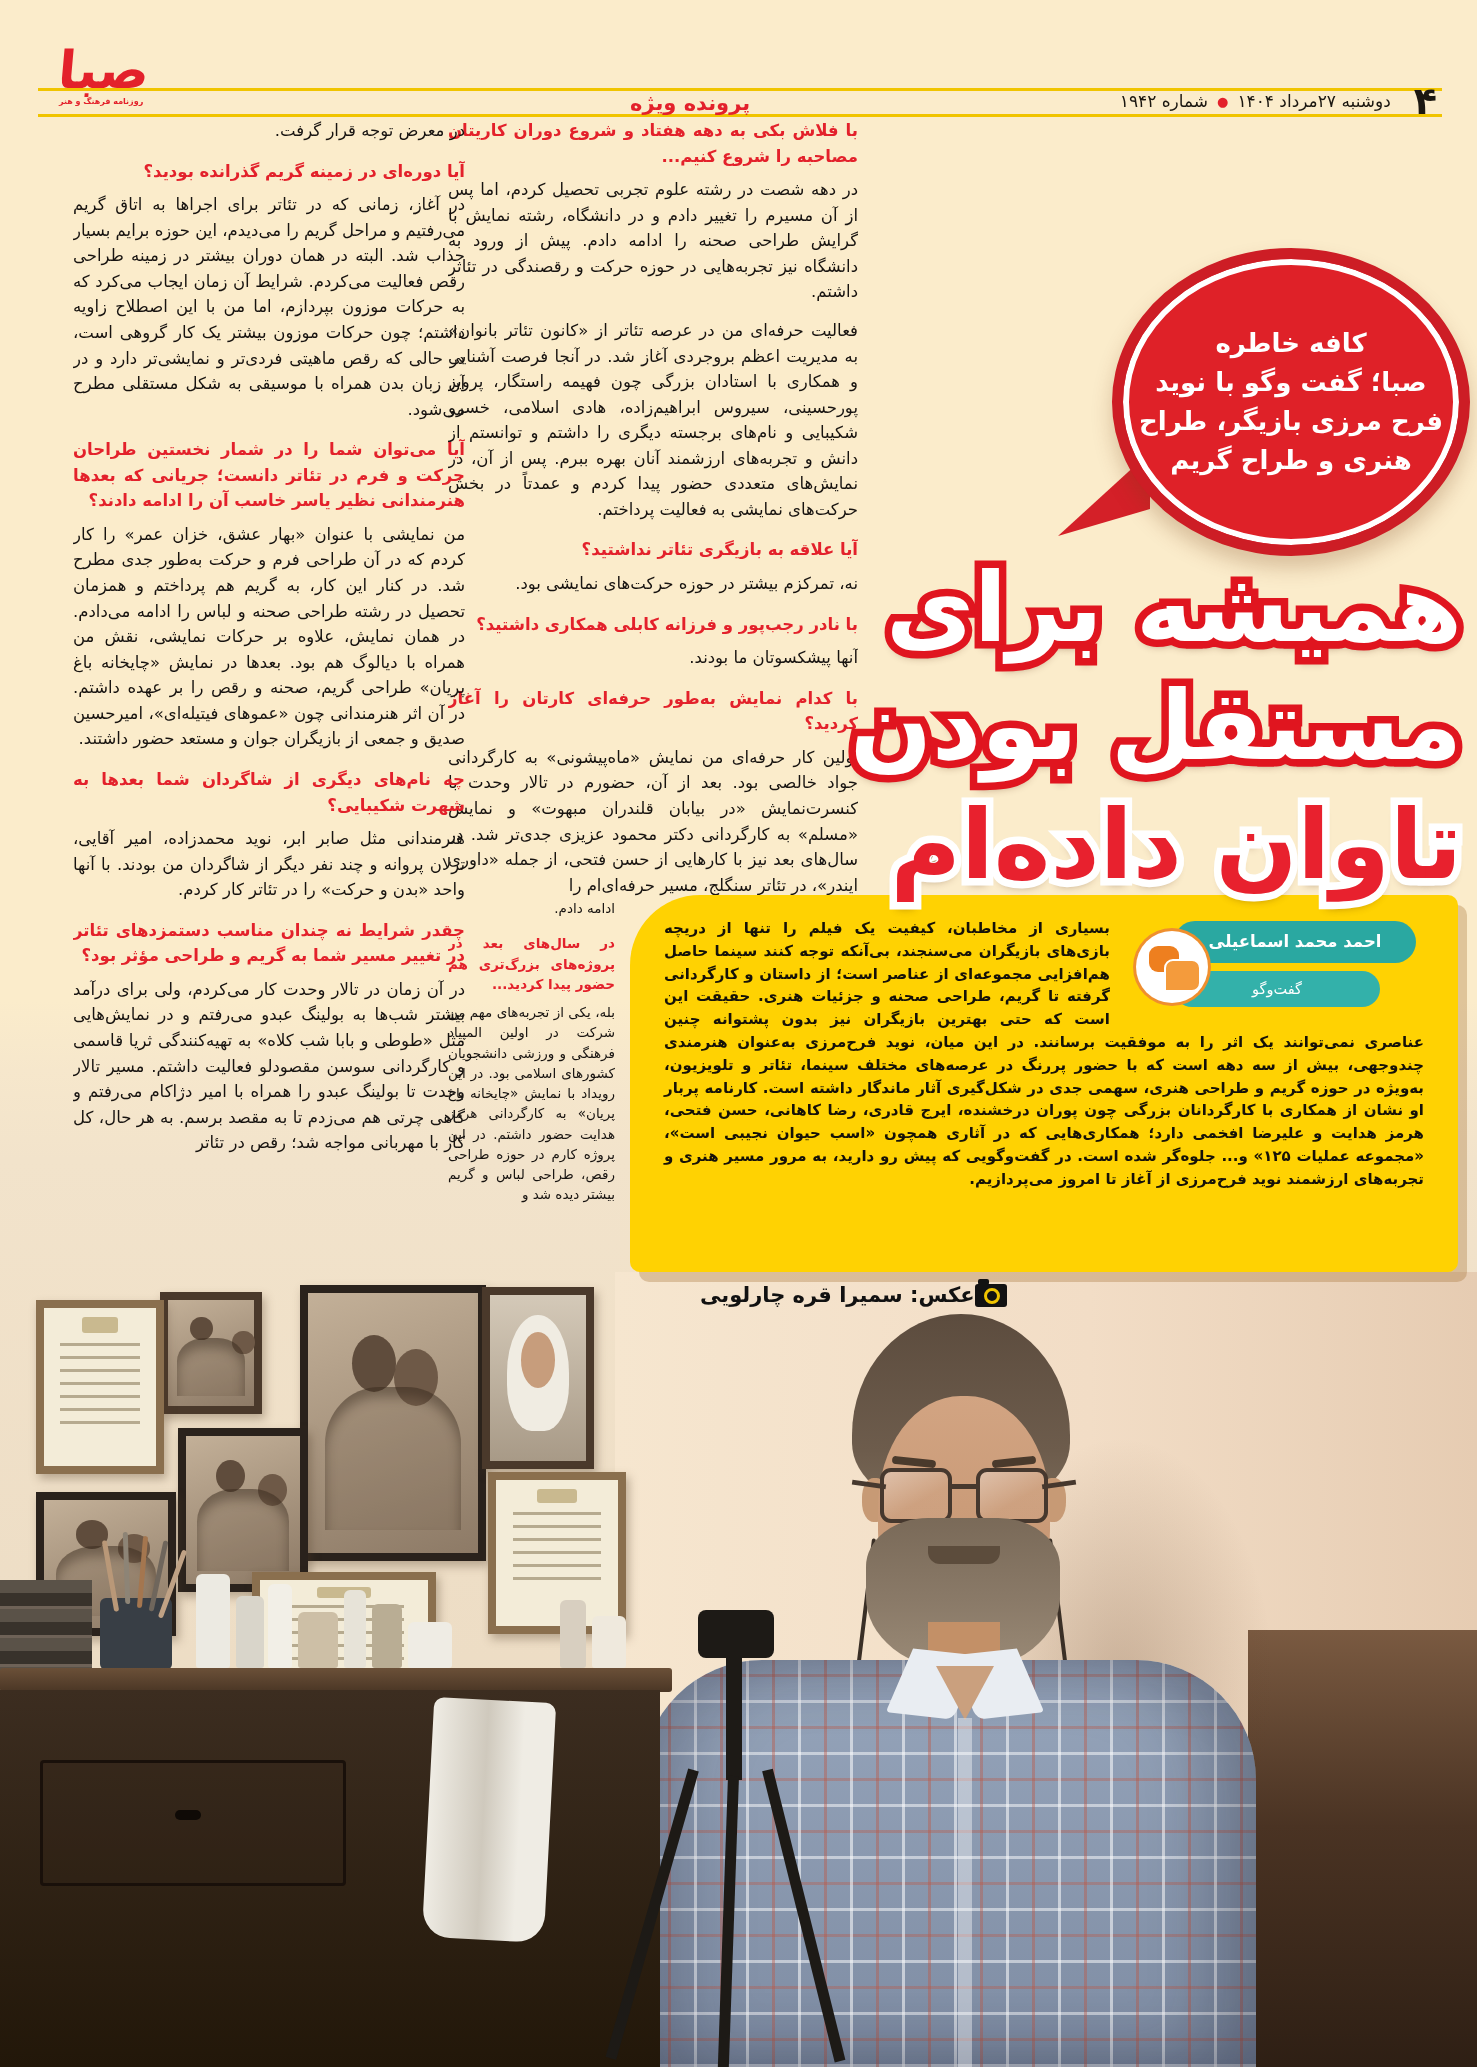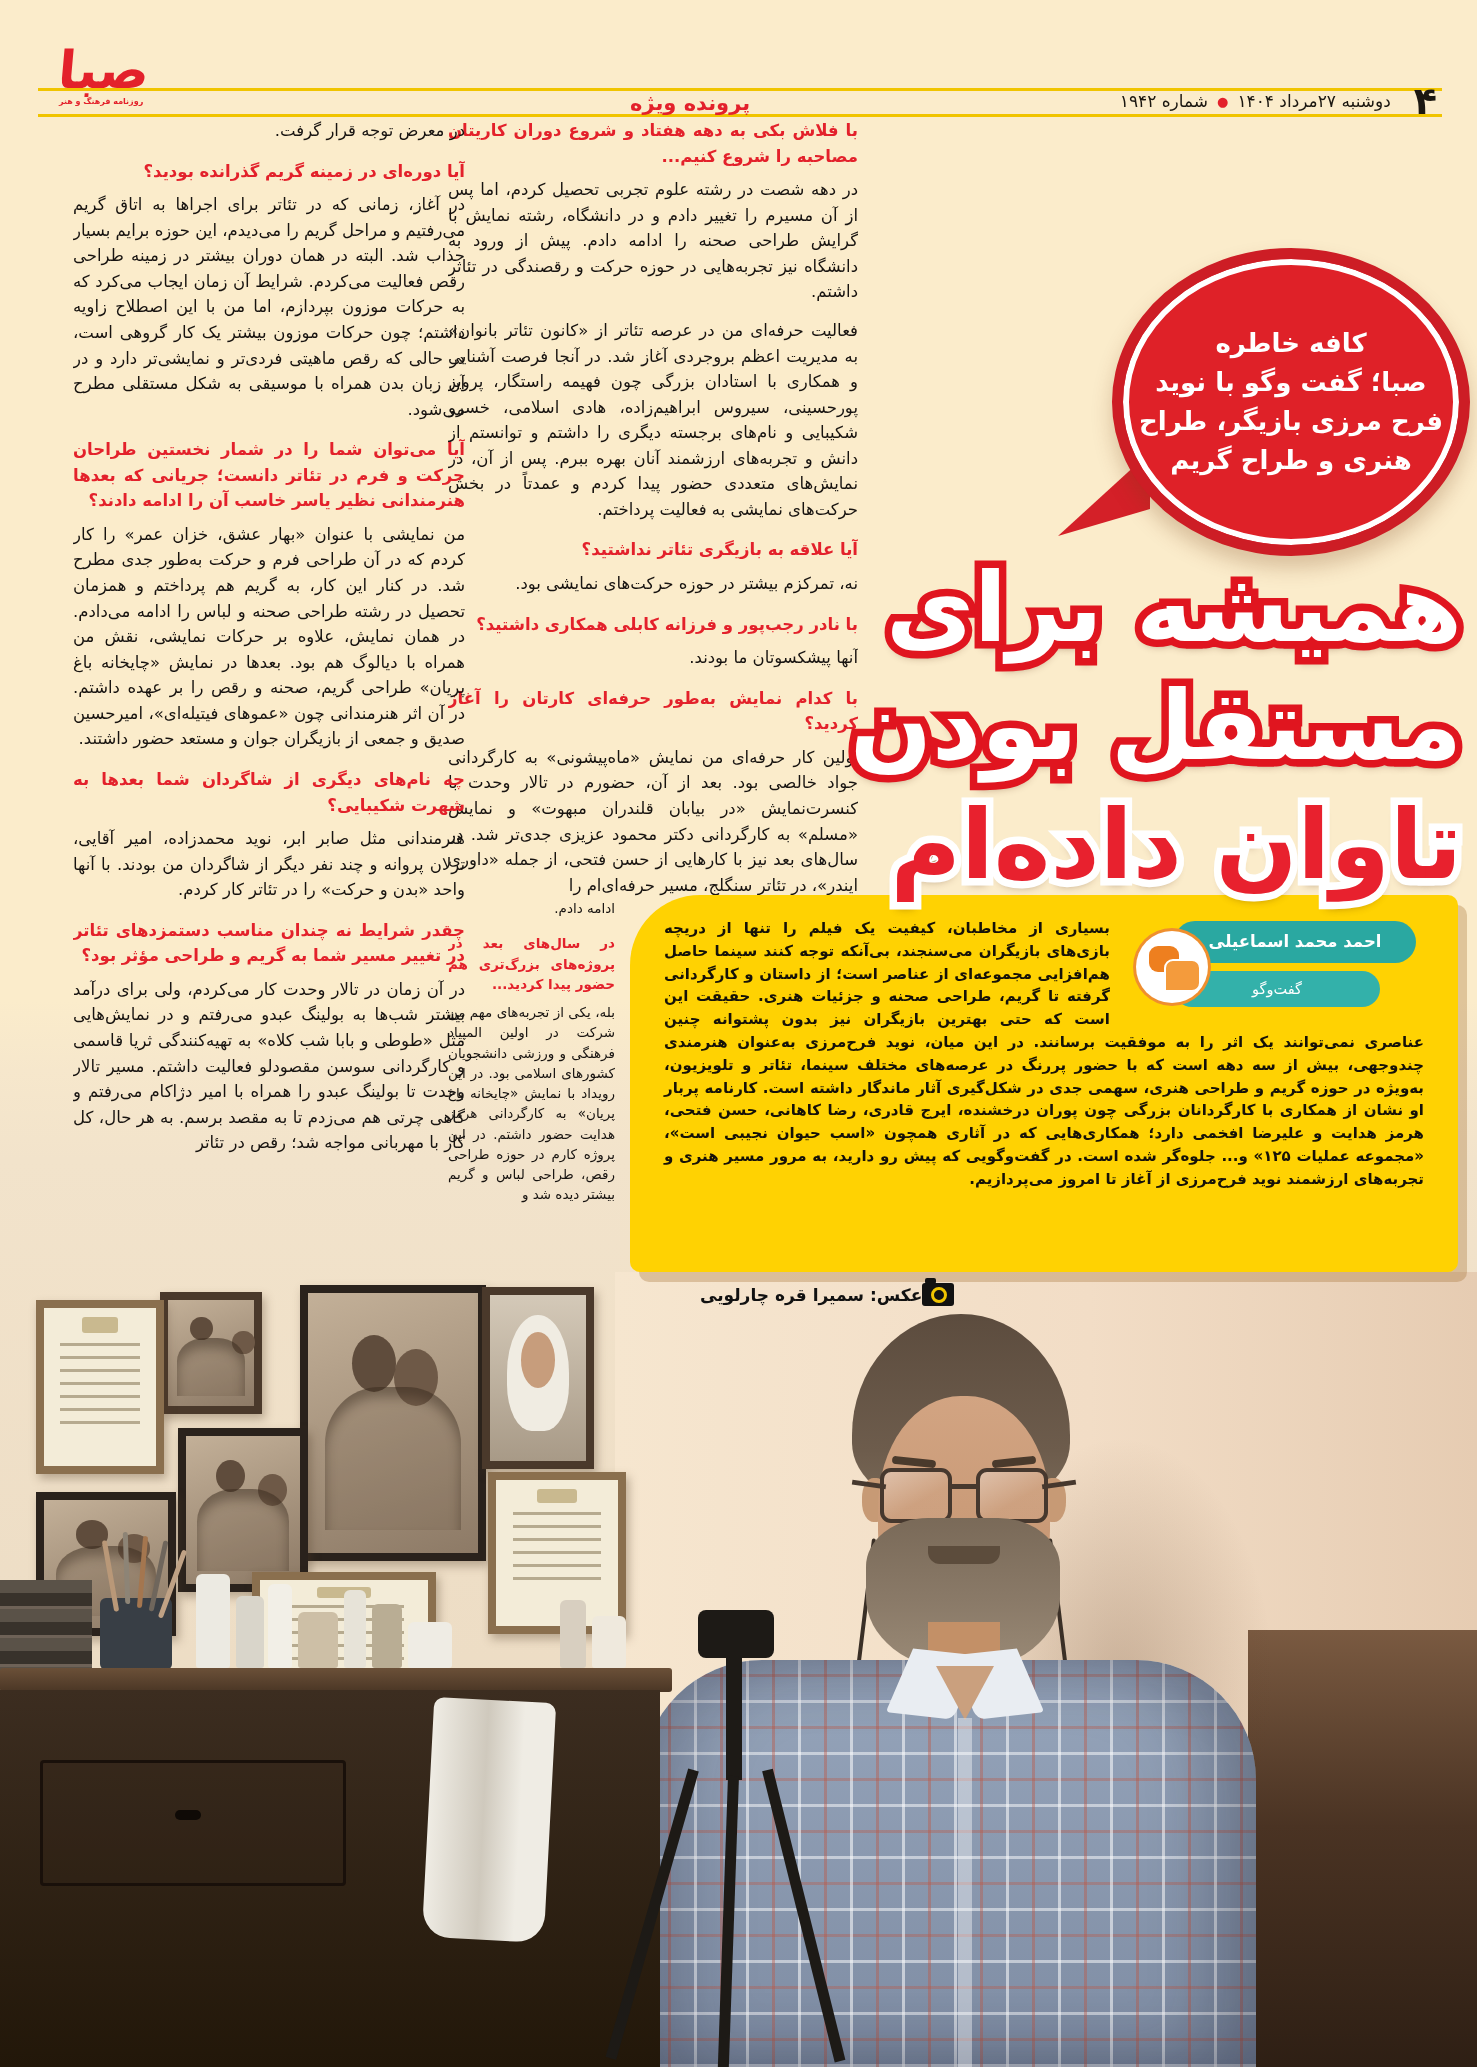--- a/index.html
+++ b/index.html
@@ -54,21 +54,21 @@
   .badge .p2{position:absolute;right:44px;left:42px;top:52px;height:36px;background:#33b1aa;
         border-radius:18px;color:#fff;font-size:14.5px;line-height:36px;text-align:center;}
   .chaticon{position:absolute;left:4px;top:12px;width:72px;height:72px;background:#fff;
         border-radius:50%;box-shadow:0 0 0 3px #ef8f2e;}
   .chaticon .b1{position:absolute;left:13px;top:15px;width:30px;height:26px;background:#ee7f1f;
         border-radius:9px 9px 2px 9px;}
   .chaticon .b2{position:absolute;left:28px;top:28px;width:33px;height:29px;background:#f49b3c;
         border-radius:9px 9px 9px 2px;border:2px solid #fff;}
   
   .credit{position:absolute;left:700px;top:1283px;direction:rtl;display:flex;align-items:center;
-        font-weight:bold;font-size:17px;color:#111;z-index:6;}
+        font-weight:bold;font-size:21px;color:#111;z-index:6;}
   .cam{position:relative;width:32px;height:23px;background:#121212;border-radius:3px;display:inline-block;}
   .cam::before{content:"";position:absolute;left:9px;top:4px;width:10px;height:10px;
         border:3px solid #f0c400;border-radius:50%;}
   .cam::after{content:"";position:absolute;left:3px;top:-5px;width:11px;height:6px;background:#121212;border-radius:2px;}
   
   .photo{position:absolute;left:0;top:1000px;width:1477px;height:1067px;z-index:1;
         background:linear-gradient(180deg,rgba(248,234,206,0) 0,rgba(244,229,204,.7) 70px,#f2e3cb 160px,#e9d8c0 100%);}
   .photo *{position:absolute;}
   .wallR{left:615px;top:272px;width:862px;height:795px;
         background:linear-gradient(90deg,#f6e6cf 0,#f2ddc6 55%,#e6ccb2 100%);}

